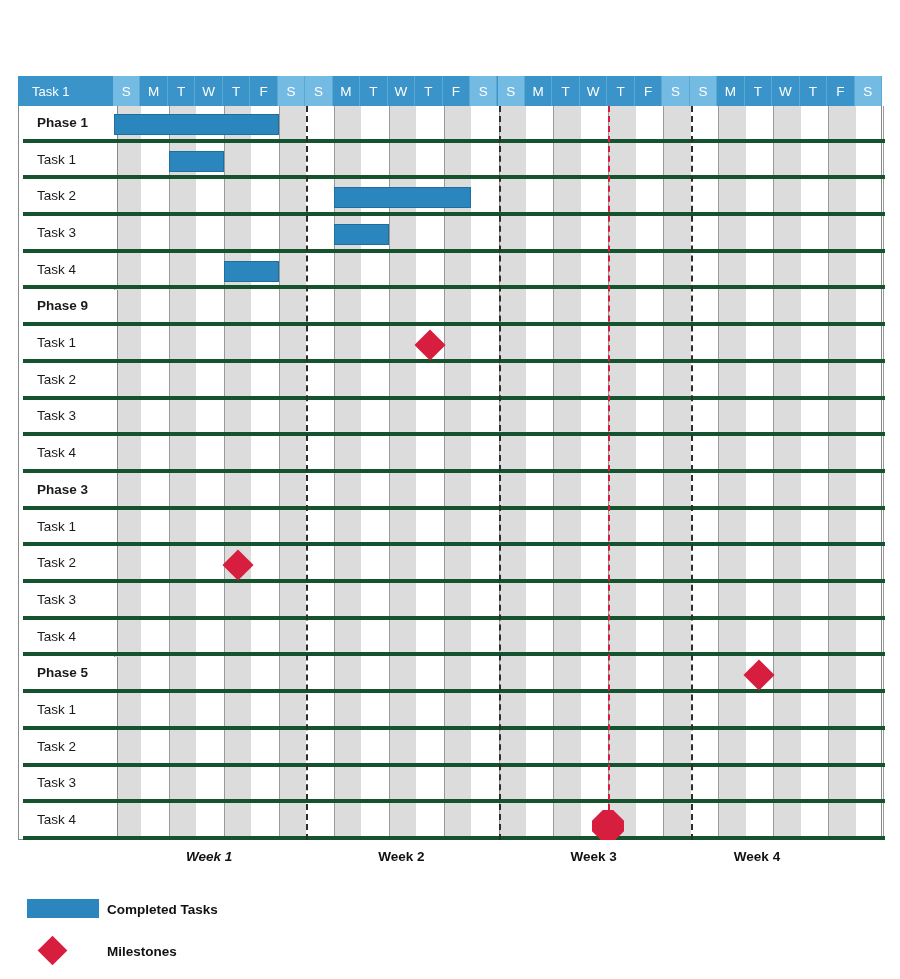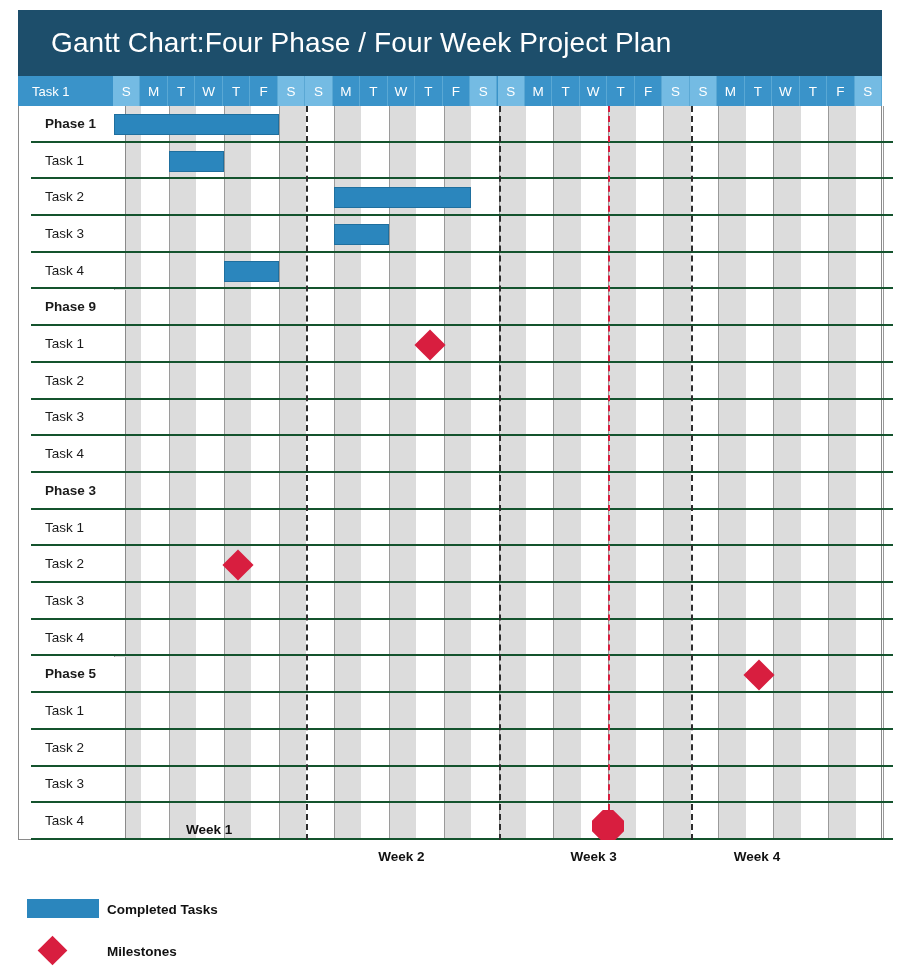--- a/index.html
+++ b/index.html
@@ -87,22 +87,22 @@
   }
   .col-line {
     position: absolute;
     top: 0; height: 734px;
     width: 1px;
     background: #9a9a9a;
   }
 
   .row {
     position: absolute;
-    left: 12px; width: 862px;
-    border-bottom: 2px solid #14532d;
+    left: 4px; width: 862px;
+    border-bottom: 4px solid #14532d;
   }
   .row-label {
     position: absolute;
     left: 0; top: 0;
     width: 95px; height: 100%;
     background: #ffffff;
     display: flex; align-items: center;
     padding-left: 14px;
     font-size: 13.5px;
     color: #1a1a1a;
@@ -176,23 +176,20 @@
     font-weight: bold;
     color: #111111;
     white-space: nowrap;
   }
 </style>
 </head>
 <body>
 
 <div id="page">
 
-  <div class="title-bar">
-    <div class="title-text">Gantt Chart:Four Phase / Four Week Project Plan</div>
-  </div>
 
   <div class="chart">
 
     <div class="hdr">
       <div class="hdr-label">Task 1</div>
       <div id="hdr-cells">
           <div class="hdr-cell weekend" style="left: 95px; width: 27.4643px;">S</div>
           <div class="hdr-cell" style="left: 122.464px; width: 27.4643px;">M</div>
           <div class="hdr-cell" style="left: 149.929px; width: 27.4643px;">T</div>
           <div class="hdr-cell" style="left: 177.393px; width: 27.4643px;">W</div>
@@ -338,21 +335,21 @@
           <div class="sep" style="left: 287.25px;"></div>
           <div class="sep" style="left: 479.5px;"></div>
           <div class="sep" style="left: 671.75px;"></div>
           <div class="sep today" style="left: 589.357px;"></div>
         </div>
     </div>
 
   </div>
 
   <div id="week-labels">
-      <div class="week-label" style="left: 149.125px; width: 120px; top: 822px;">Week 1</div>
+      <div class="week-label" style="left: 149.125px; width: 120px; top: 849px; font-style: italic;">Week 1</div>
       <div class="week-label" style="left: 341.375px; width: 120px; top: 849px;">Week 2</div>
       <div class="week-label" style="left: 533.625px; width: 120px; top: 849px;">Week 3</div>
       <div class="week-label" style="left: 697px; width: 120px; top: 849px;">Week 4</div>
     </div>
 
   <div id="legend">
       <div class="legend-swatch-bar" style="left: 27px; top: 899px; background: rgb(43, 134, 189);"></div>
       <div class="legend-text" style="left: 107px; top: 902px;">Completed Tasks</div>
       <div class="legend-swatch-diamond" style="left: 42px; top: 940px; background: rgb(216, 30, 63);"></div>
       <div class="legend-text" style="left: 107px; top: 944px;">Milestones</div>

